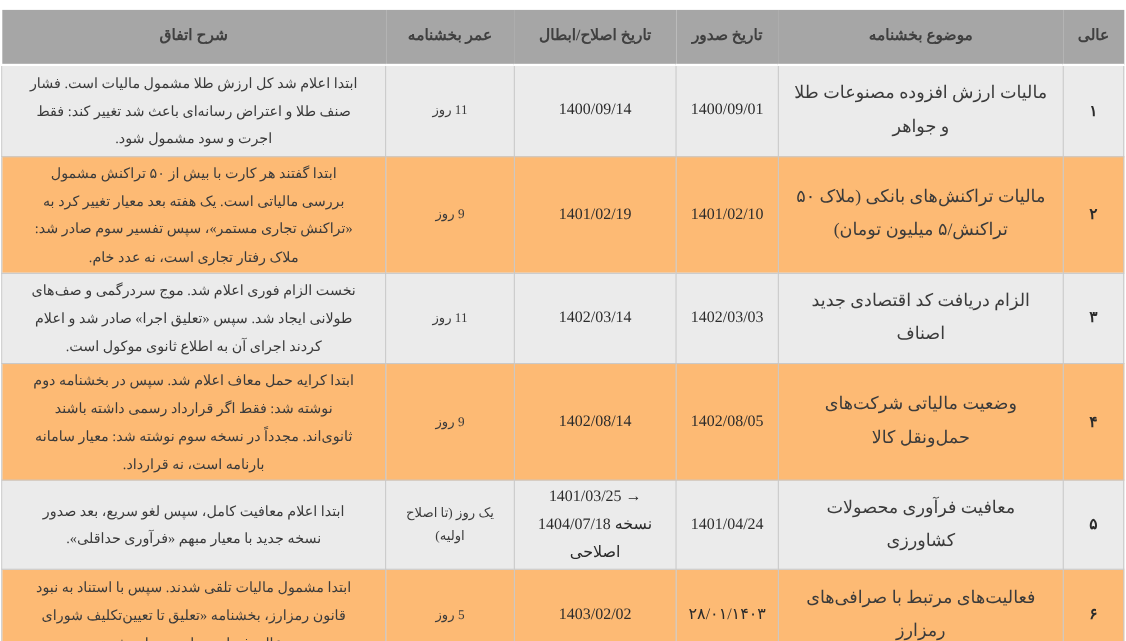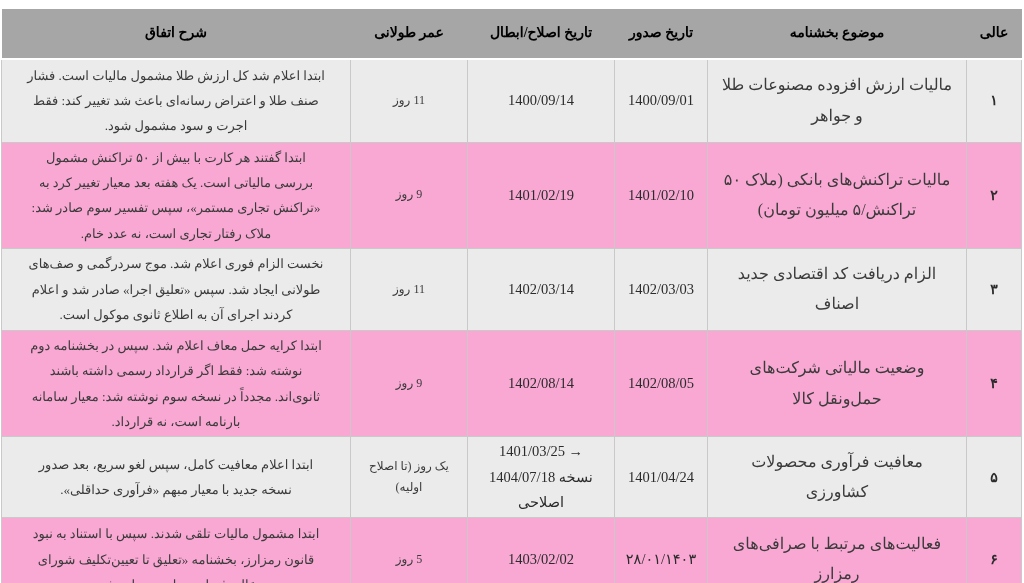--- a/index.html
+++ b/index.html
@@ -25,39 +25,39 @@
   
   col.c-radif    { width: 55px; }
   col.c-subject  { width: 259px; }
   col.c-issue    { width: 93px; }
   col.c-amend    { width: 147px; }
   col.c-lifetime { width: 117px; }
   col.c-desc     { width: 349px; }
 
   thead th {
     background: #a6a6a6;
-    color: #000000;
+    color: #404040;
     font-weight: bold;
     font-size: 14px;
     line-height: 1.45;
     text-align: center;
     vertical-align: middle;
     border: none;
     border-bottom: 2px solid #ffffff;
     padding: 2px 4px;
     height: 45px;
   }
   tbody td {
     border: 1px solid #c9c9c9;
     text-align: center;
     vertical-align: middle;
     color: #3b3b3b;
     font-size: 13px;
     padding: 2px 8px;
-    background: #f9a8d4;
+    background: #fdba74;
   }
   tbody tr.alt td { background: #ebebeb; }
 
   tr.r1 { height: 83px; }
   tr.r2 { height: 97px; }
   tr.r3 { height: 82px; }
   tr.r4 { height: 102px; }
   tr.r5 { height: 77px; }
   tr.r6 { height: 83px; }
 
@@ -100,21 +100,21 @@
       <col class="c-amend">
         <col class="c-lifetime">
         <col class="c-desc">
     </colgroup>
     <thead>
       <tr>
         <th>عالی</th>
         <th>موضوع بخشنامه</th>
         <th>تاریخ صدور</th>
         <th>تاریخ اصلاح/ابطال</th>
-        <th>عمر طولانی</th>
+        <th>عمر بخشنامه</th>
         <th>شرح اتفاق</th>
       </tr>
     </thead>
     <tbody>
       <tr class="r1 alt">
         <td class="cell-radif">۱</td>
         <td class="cell-subject">مالیات ارزش افزوده مصنوعات طلا و جواهر</td>
         <td class="cell-issue">1400/09/01</td>
         <td class="cell-amend">1400/09/14</td>
         <td class="cell-lifetime">11 روز</td>

